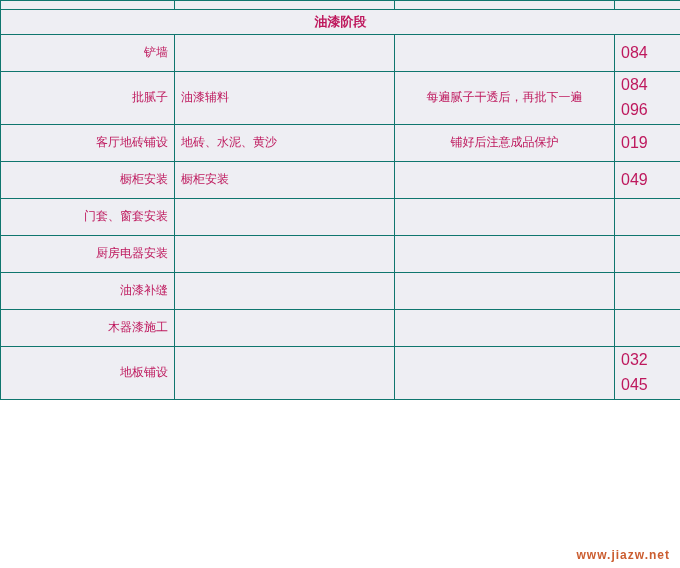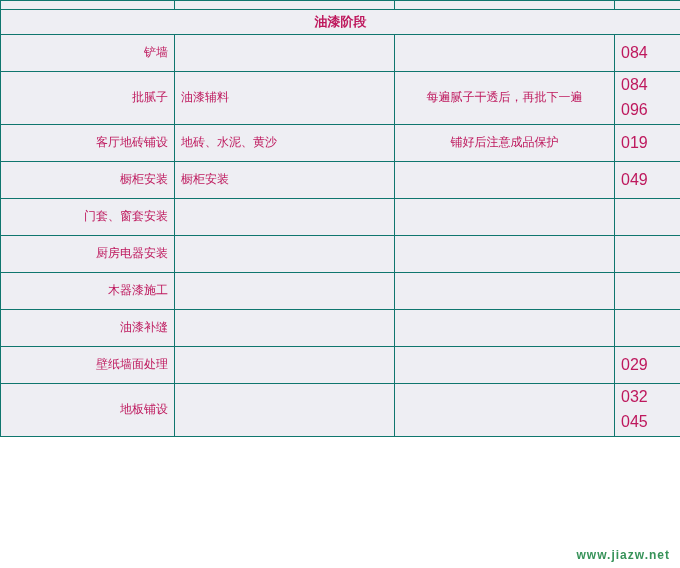--- a/index.html
+++ b/index.html
@@ -70,21 +70,21 @@
   tr.h36 td { height: 36px; }
   tr.h52 td { height: 52px; }
 
   .watermark {
     position: absolute;
     right: 10px;
     bottom: 6px;
     font-size: 12px;
     font-weight: bold;
     letter-spacing: 1px;
-    color: #15803d;
+    color: #c2410c;
     opacity: .85;
     pointer-events: none;
     font-family: "Liberation Sans", sans-serif;
   }
 </style>
 </head>
 <body>
 
 <div class="sheet">
   <table class="grid">
@@ -143,38 +143,30 @@
           <td class="c-note"></td>
           <td class="c-code"></td>
         </tr>
         <tr class="h36">
           <td class="c-name">厨房电器安装</td>
           <td class="c-mat"></td>
           <td class="c-note"></td>
           <td class="c-code"></td>
         </tr>
         <tr class="h36">
-          <td class="c-name">木器漆施工</td>
-          <td class="c-mat"></td>
-          <td class="c-note"></td>
-          <td class="c-code"></td>
-        </tr>
-        <tr class="h36">
           <td class="c-name">油漆补缝</td>
           <td class="c-mat"></td>
           <td class="c-note"></td>
           <td class="c-code"></td>
         </tr>
         <tr class="h36">
-          <td class="c-name">壁纸墙面处理</td>
+          <td class="c-name">木器漆施工</td>
           <td class="c-mat"></td>
           <td class="c-note"></td>
-          <td class="c-code">
-            <span class="code-line">029</span>
-          </td>
+          <td class="c-code"></td>
         </tr>
         <tr class="h52">
           <td class="c-name">地板铺设</td>
           <td class="c-mat"></td>
           <td class="c-note"></td>
           <td class="c-code">
             <span class="code-line">032</span>
             <span class="code-line">045</span>
           </td>
         </tr>

